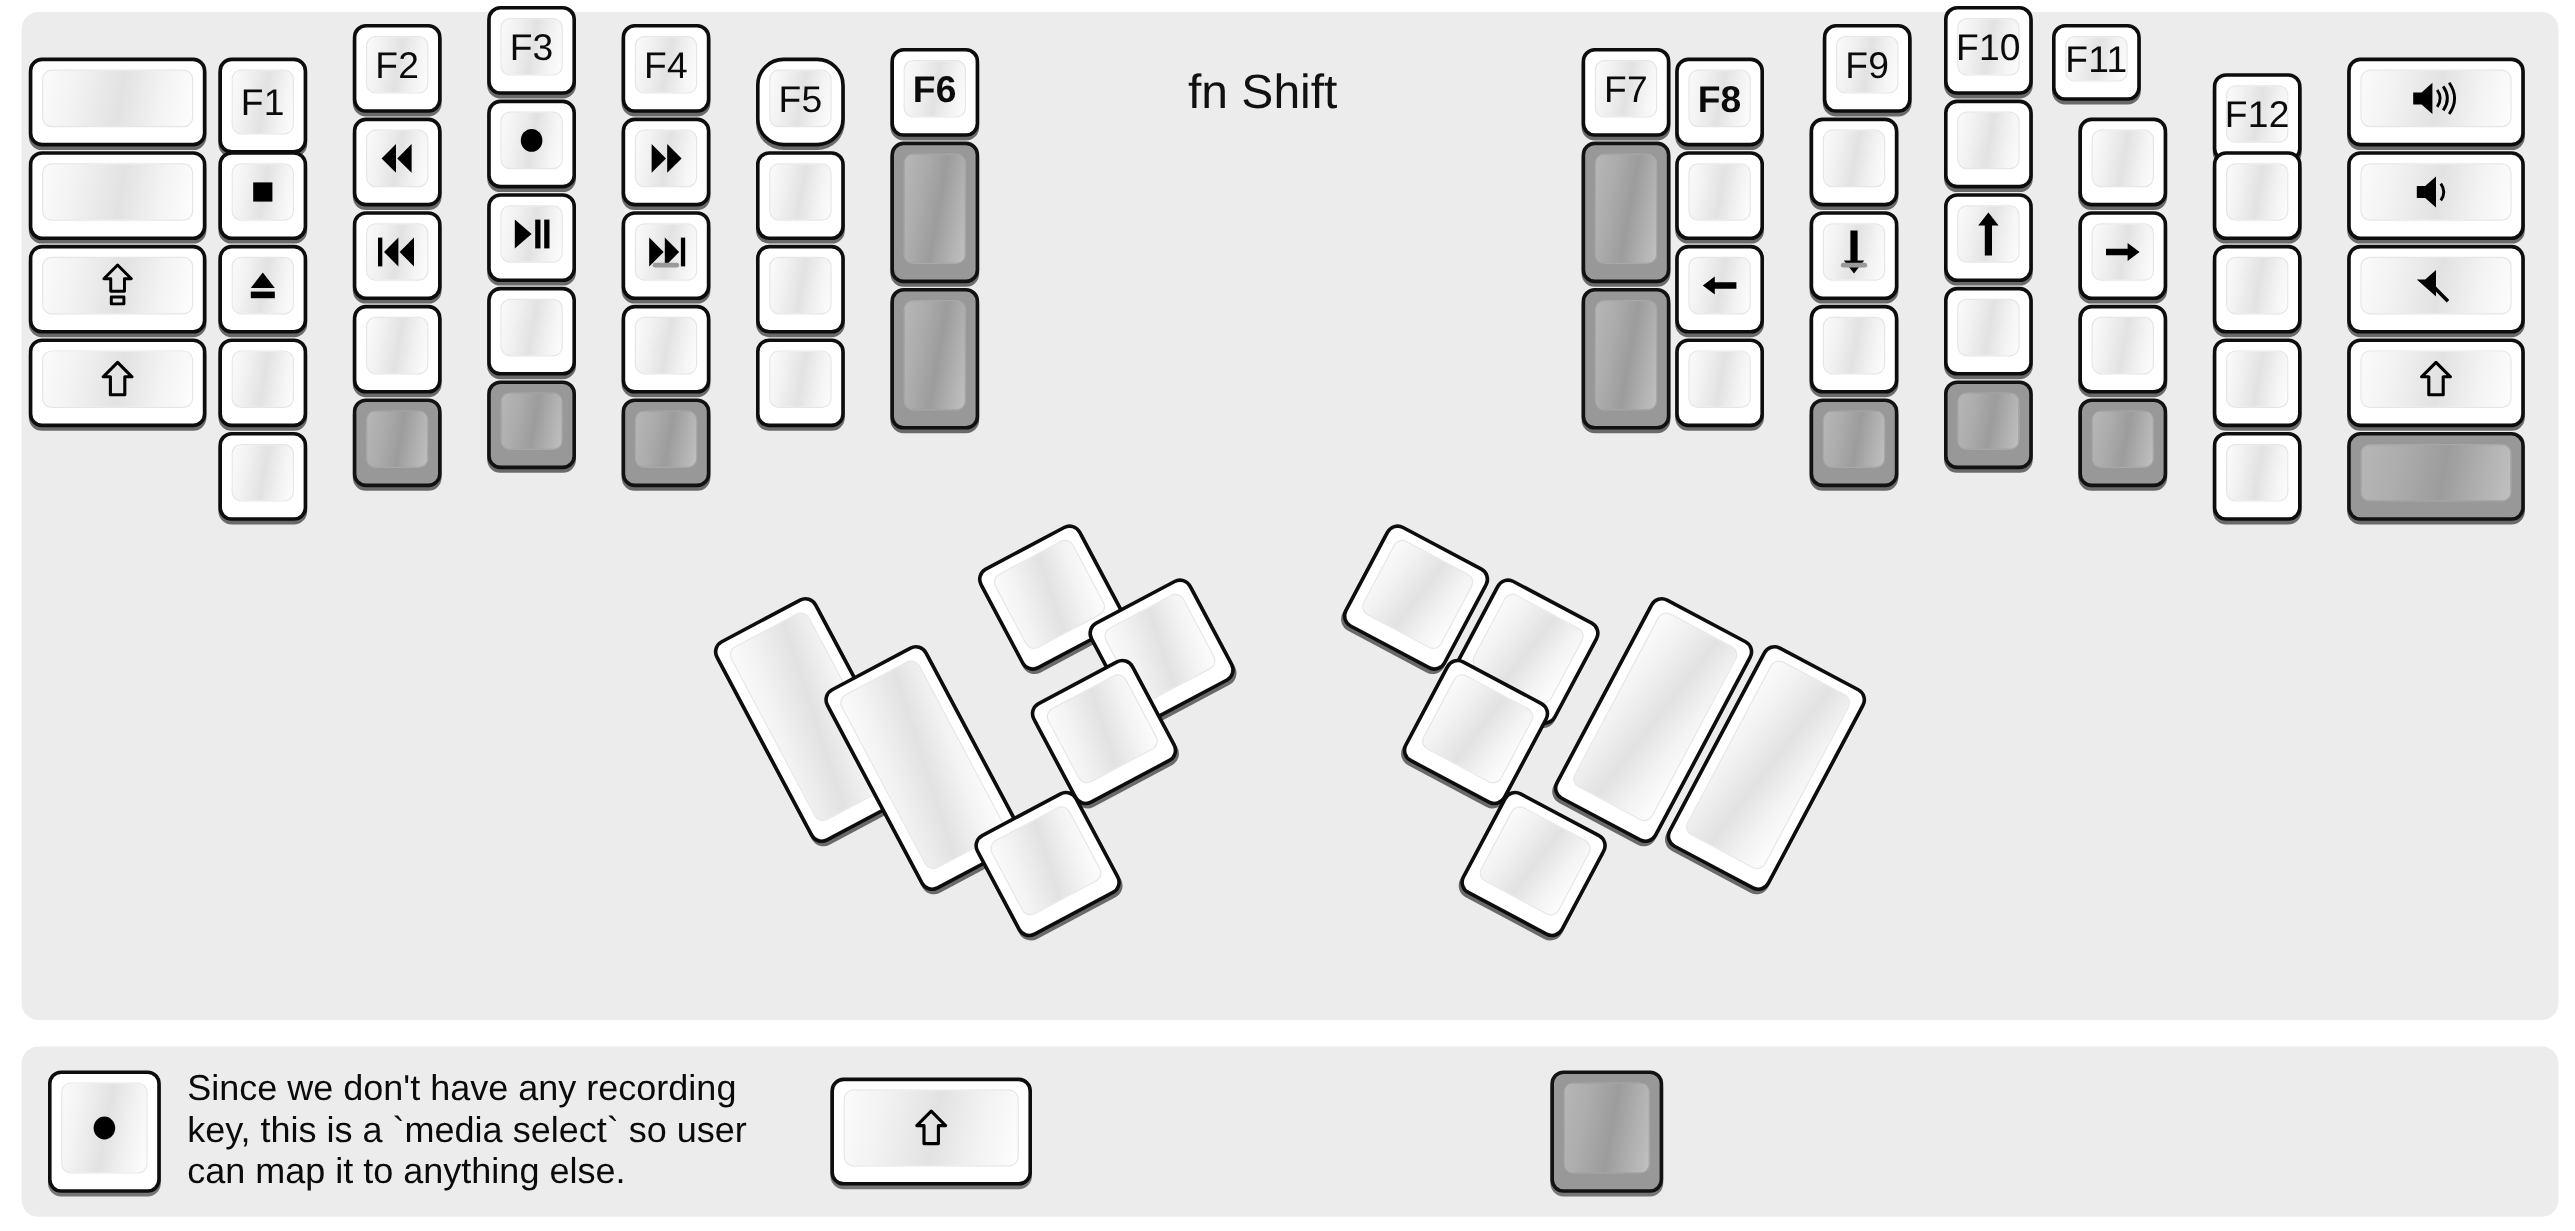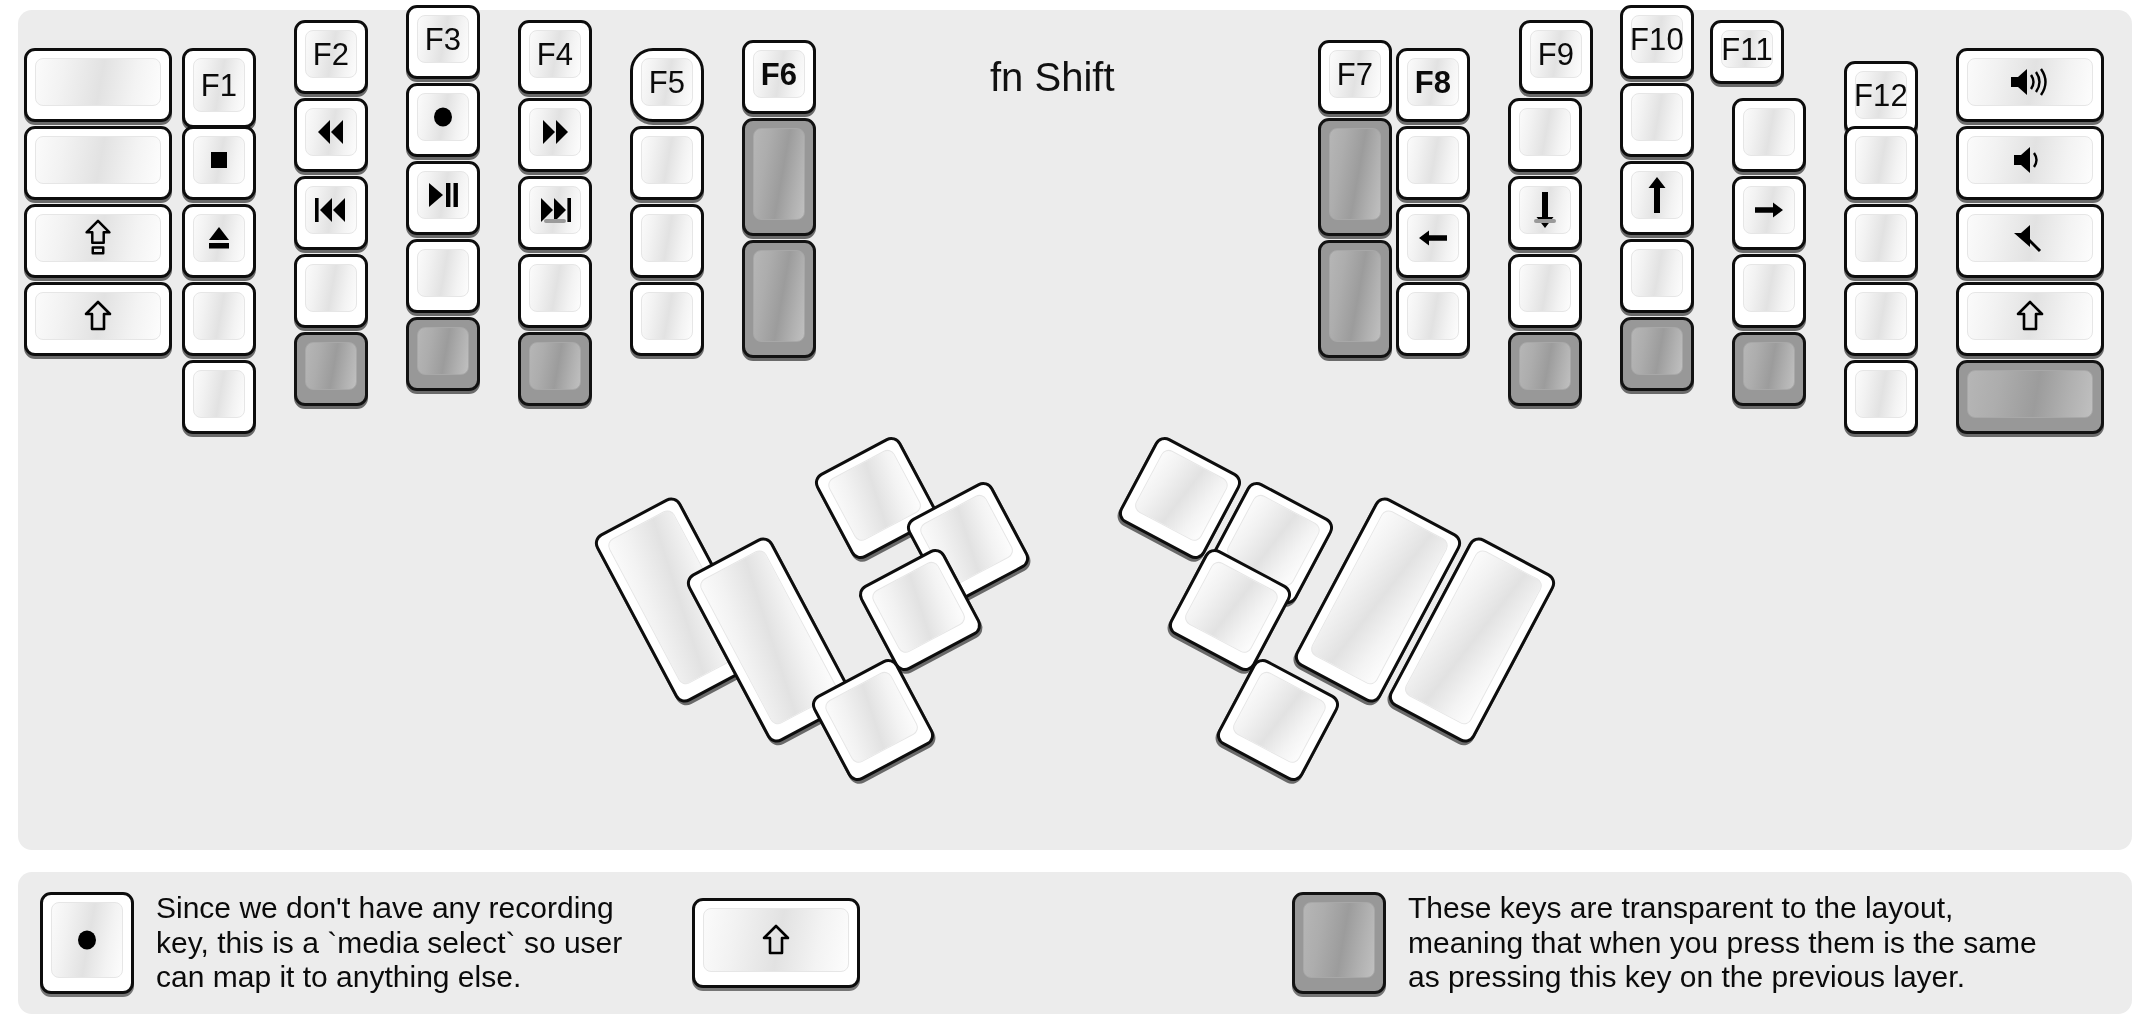--- a/index.html
+++ b/index.html
@@ -491,19 +491,16 @@
                 <path d="M15 3 L27 15 L21 15 L21 30 L9 30 L9 15 L3 15 Z"></path>
               </svg>
             </span>
           </div>
         </div>
       </div>
       <div class="legend-item" style="left: 1270px; top: 872px;">
         <div class="legend-key trans" style="width: 88px; height: 96px; margin-left: 22px;">
           <div class="cap"></div>
         </div>
-        <div class="legend-text">These keys are transparent to the layout,
-meaning that when you press them is the same
-as pressing this key on the previous layer.</div>
       </div>
     </div>
 
 </div>
 
 </body></html>

